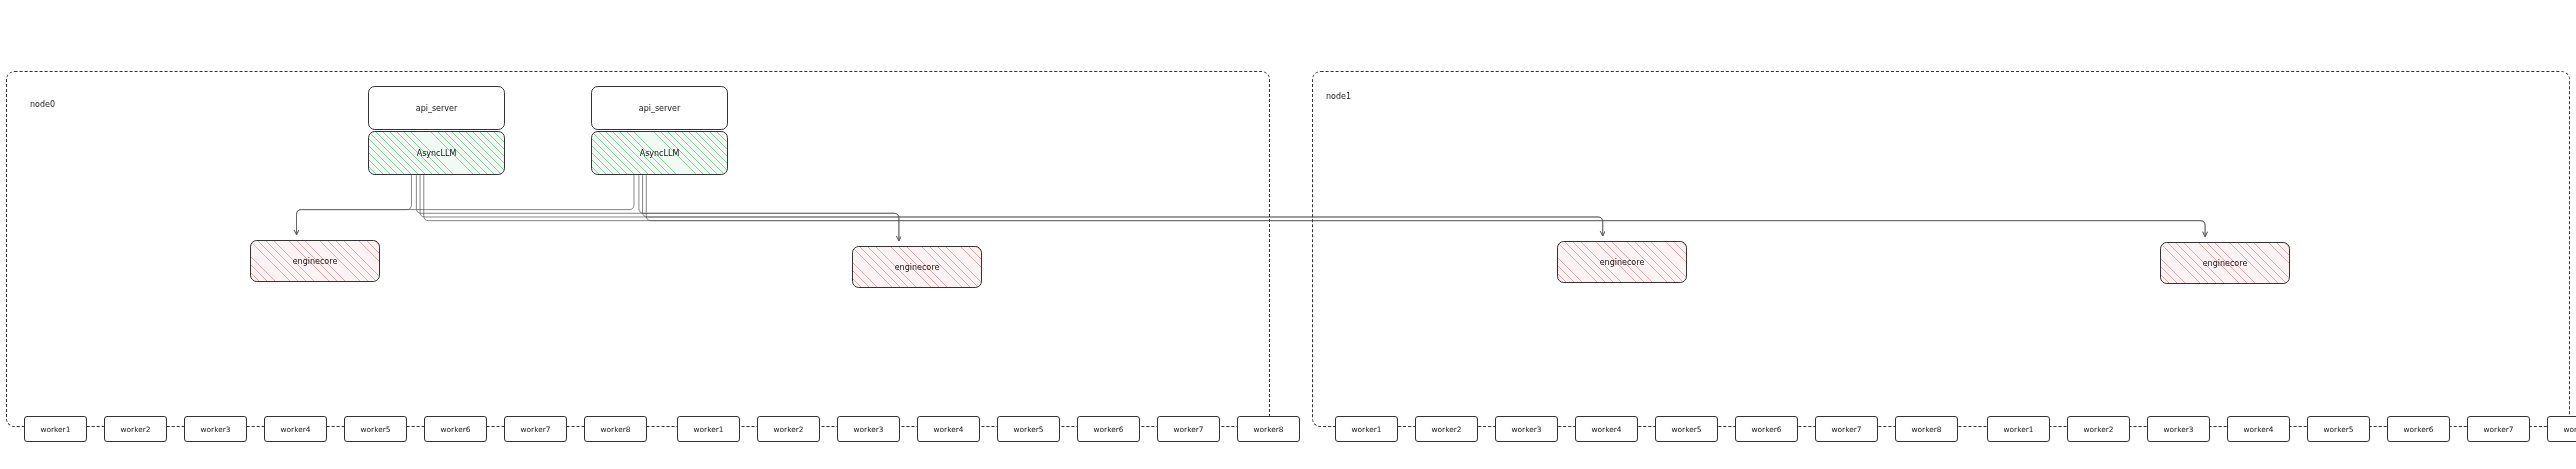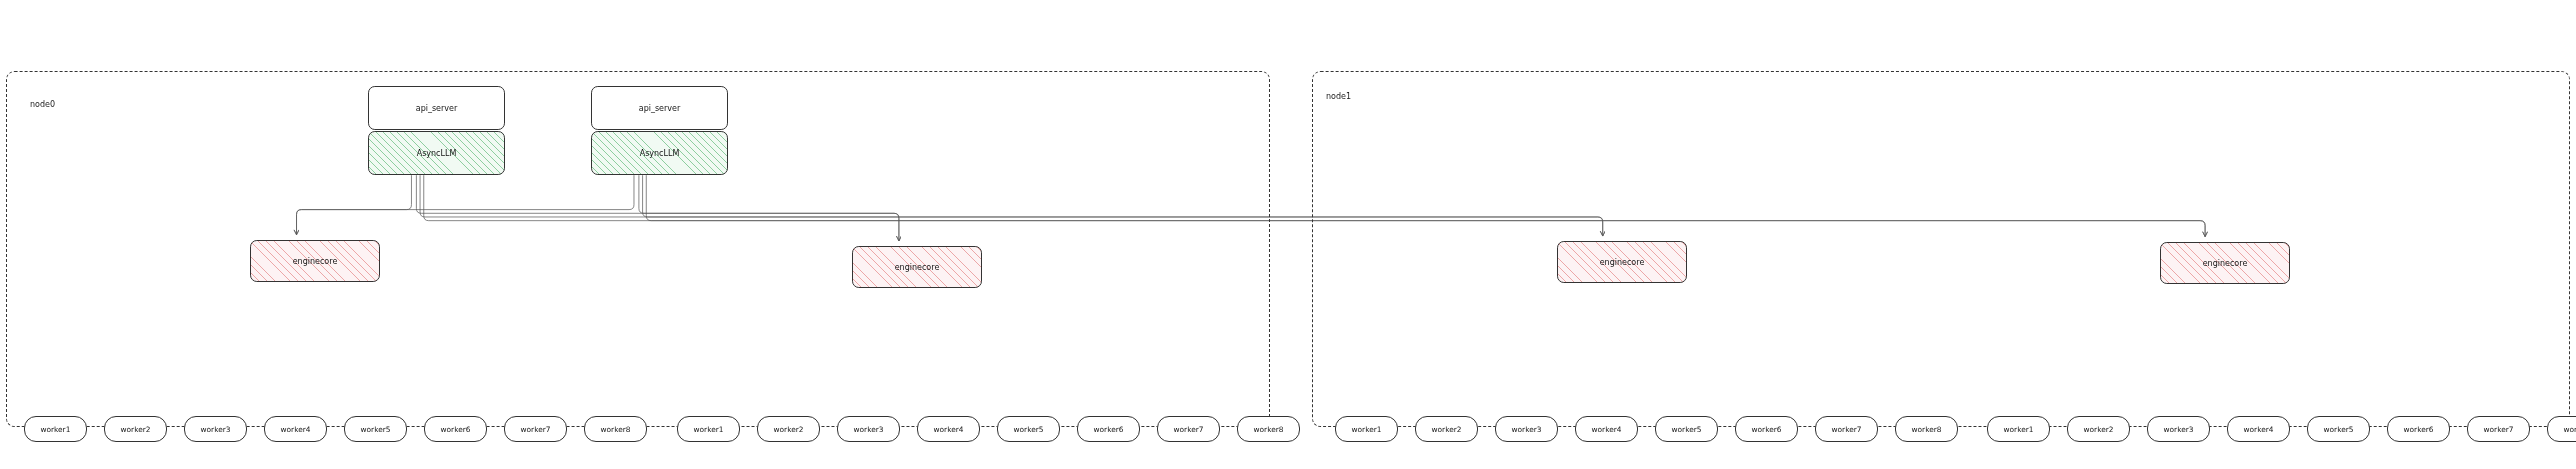--- a/index.html
+++ b/index.html
@@ -92,21 +92,21 @@
       rgba(226,120,120,0.62) 0px,
       rgba(226,120,120,0.62) 0.6px,
       rgba(0,0,0,0) 0.6px,
       rgba(0,0,0,0) 5.5px
     );
     border-radius: 6.8px;
   }
 
   .node.worker {
     background: #ffffff;
-    border-radius: 12px;
+    border-radius: 3px;
     font-size: 7.4px;
   }
 
   
   #edges {
     position: absolute;
     left: 0;
     top: 0;
     width: 2576px;
     height: 469px;

